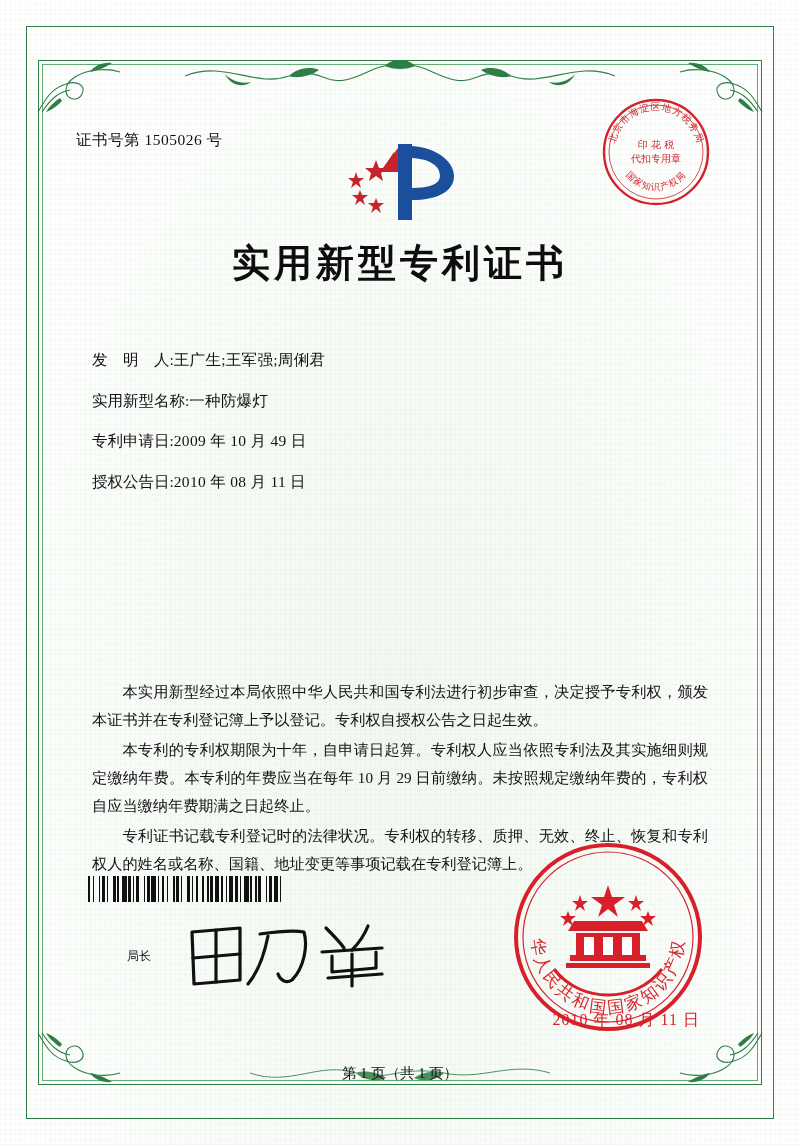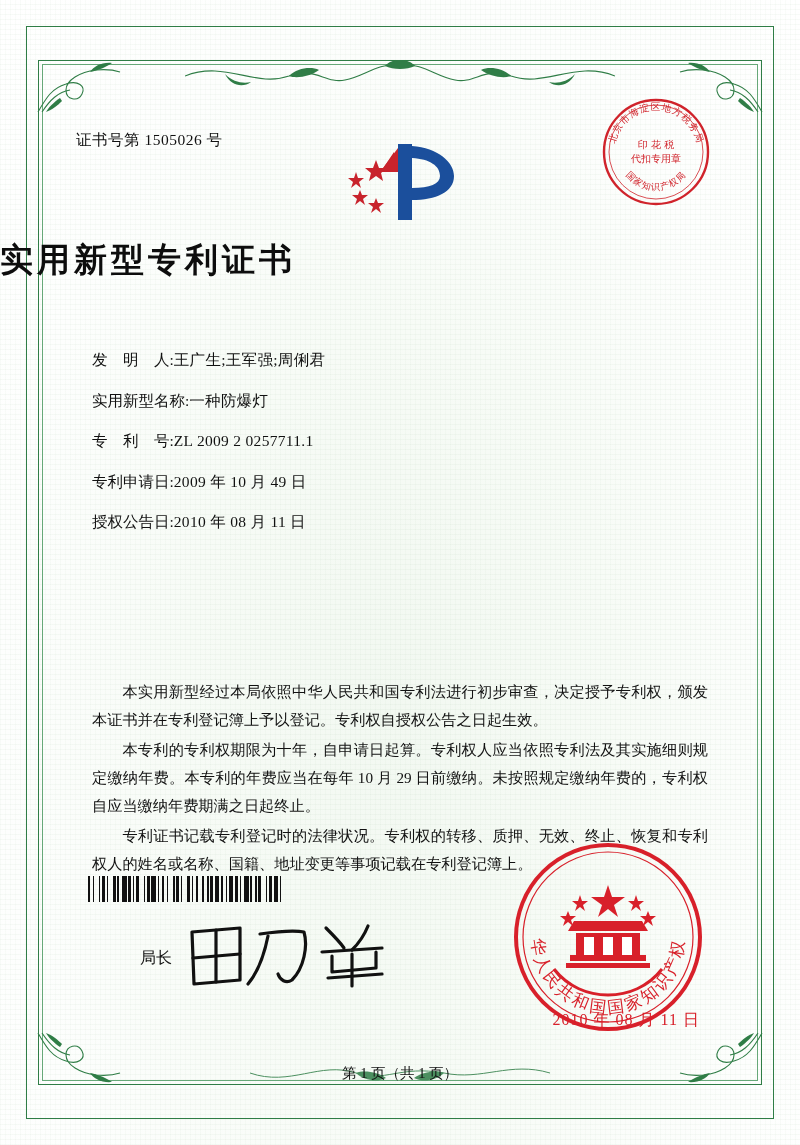--- a/index.html
+++ b/index.html
@@ -106,21 +106,22 @@
     top: 138px;
     width: 160px;
     height: 88px;
   }
   .logo svg { width: 100%; height: 100%; display: block; }
 
   .main-title {
     position: absolute;
     left: 0; right: 0;
     top: 238px;
-    font-size: 33px;
+    text-align: center;
+    font-size: 38px;
     font-weight: bold;
     letter-spacing: 4px;
     color: #0d0d0d;
     font-family: "DejaVu Serif", serif;
   }
 
   
   .tax-stamp {
     position: absolute;
     right: 88px;
@@ -184,23 +185,23 @@
   }
   .barcode i {
     display: block;
     background: #111;
     height: 100%;
   }
 
   
   .sig-label {
     position: absolute;
-    left: 140px;
+    left: 127px;
     top: 948px;
-    font-size: 16px;
+    font-size: 12px;
     color: #111;
   }
   .signature {
     position: absolute;
     left: 182px;
     top: 918px;
     width: 210px;
     height: 76px;
     color: #111;
   }
@@ -337,24 +338,20 @@
   <div class="main-title">实用新型专利证书</div>
 
   <div class="fields">
     <div class="field-row">
       <span class="field-label">发　明　人:</span>
       <span class="field-value">王广生;王军强;周俐君</span>
     </div>
     <div class="field-row">
       <span class="field-label">实用新型名称:</span>
       <span class="field-value">一种防爆灯</span>
-    </div>
-    <div class="field-row">
-      <span class="field-label">专　利　号:</span>
-      <span class="field-value">ZL 2009 2 0257711.1</span>
     </div>
     <div class="field-row">
       <span class="field-label">专利申请日:</span>
       <span class="field-value">2009 年 10 月 49 日</span>
     </div>
     <div class="field-row">
       <span class="field-label">授权公告日:</span>
       <span class="field-value">2010 年 08 月 11 日</span>
     </div>
   </div>

